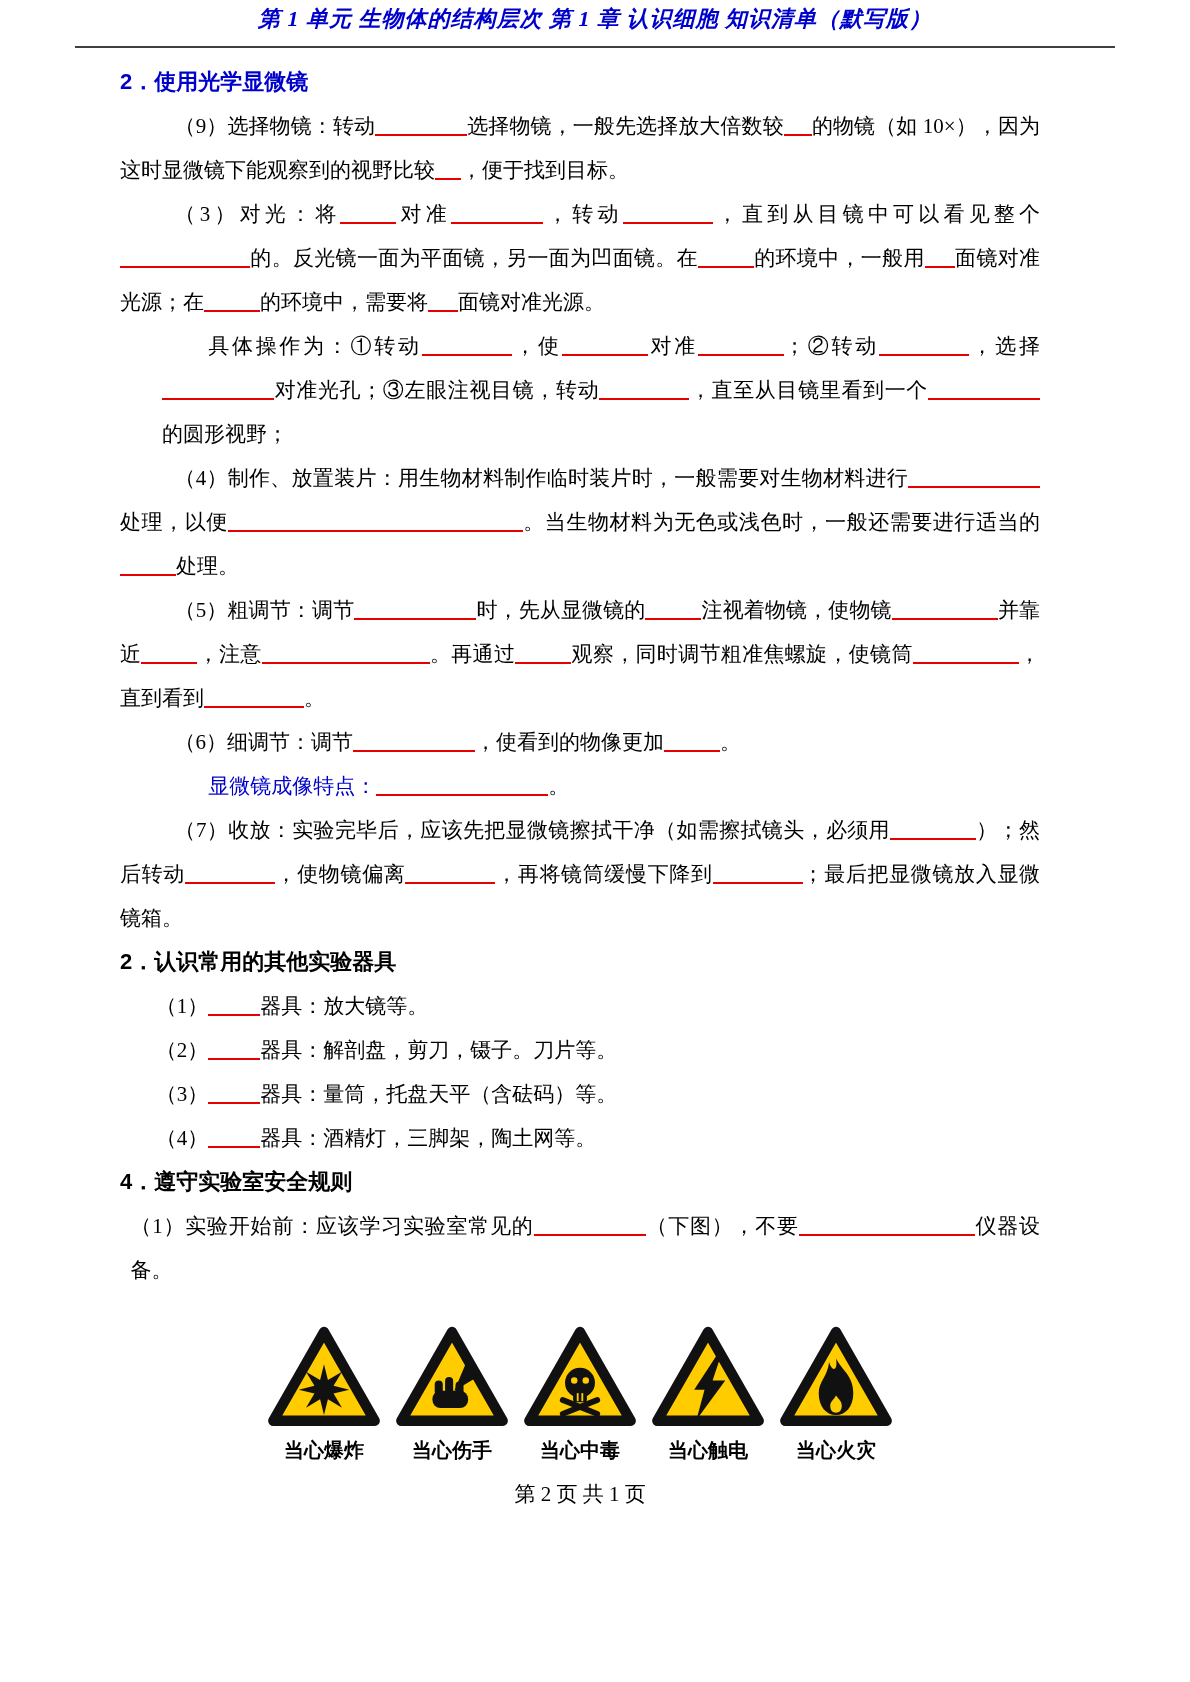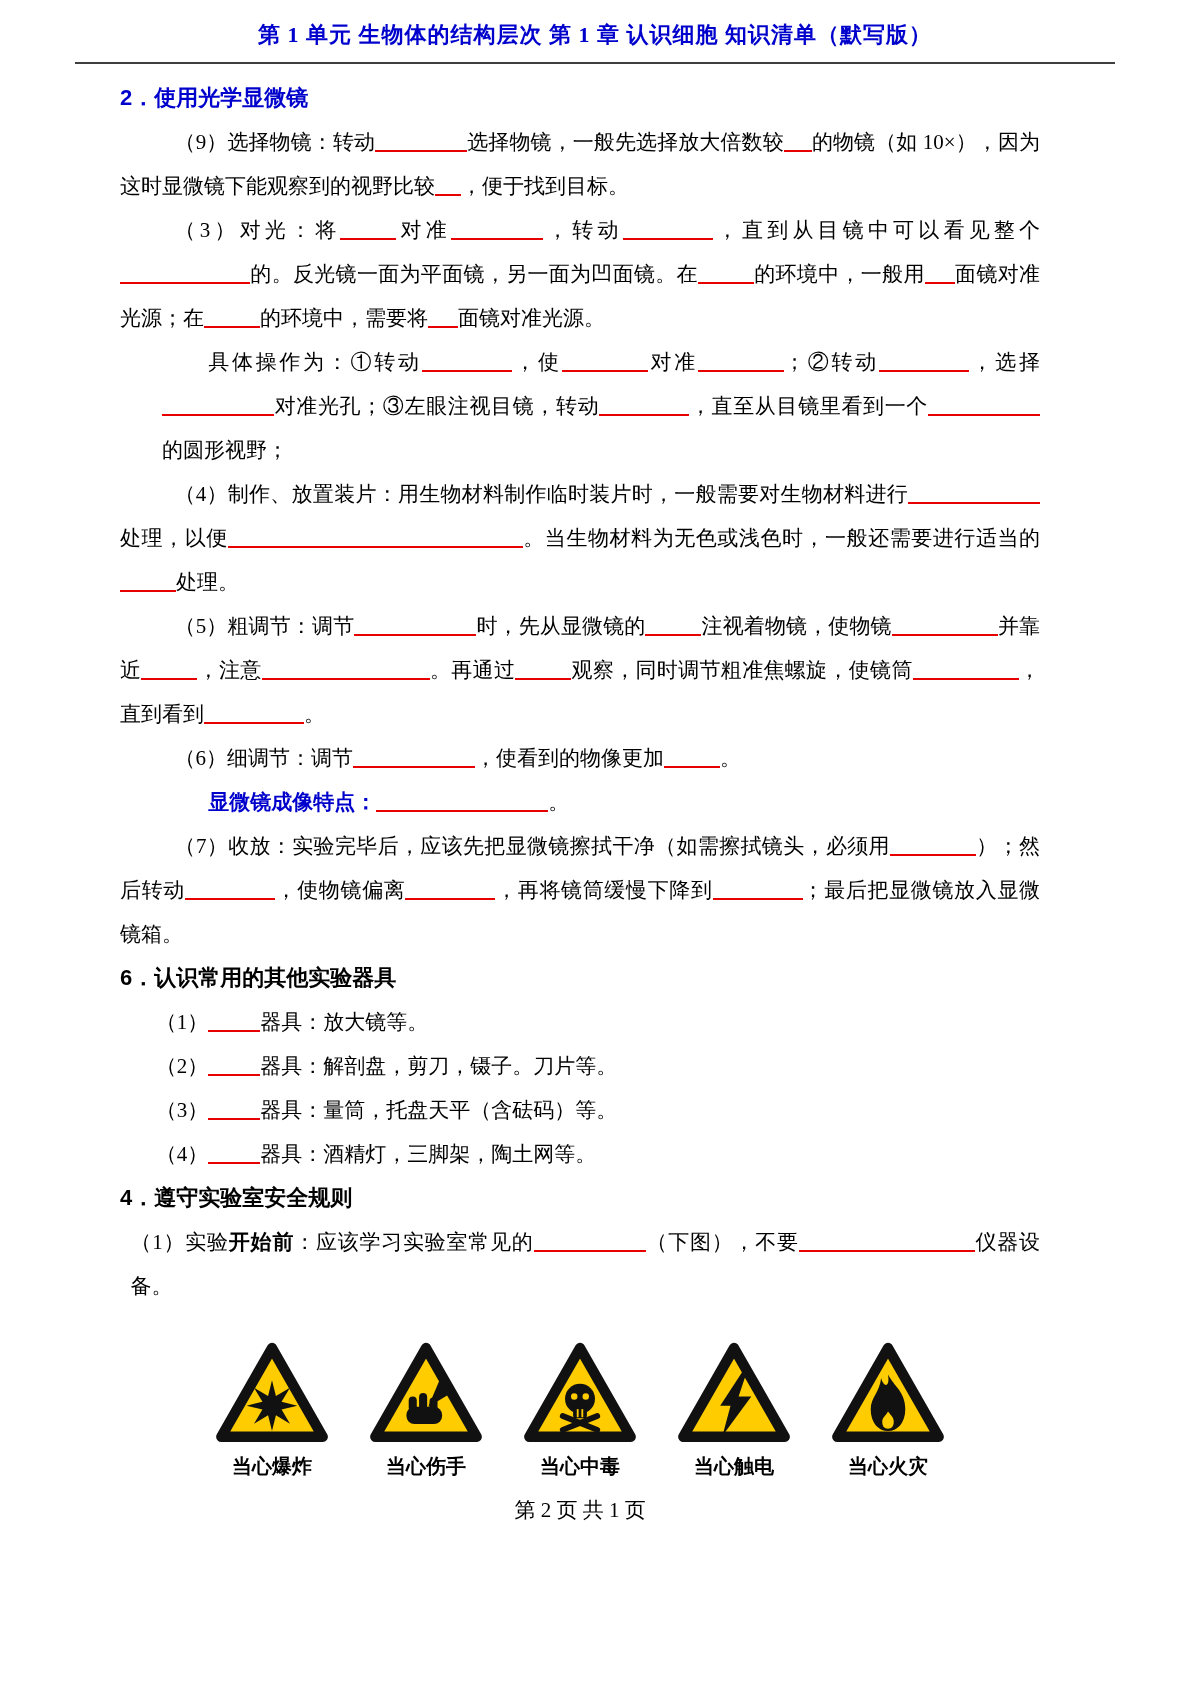--- a/index.html
+++ b/index.html
@@ -2,21 +2,21 @@
 <html style="--blue: #0000cc; --red: #e60000; --yellow: #ffcc00;"><head>
 <meta charset="utf-8">
 <style>
   * { margin:0; padding:0; box-sizing:border-box; }
   html, body { background:#ffffff; }
   body {
     width:1190px; height:1682px; overflow:hidden; position:relative;
     font-family:"Liberation Serif","DejaVu Serif",serif;
     color:#000; font-size:21px;
   }
-  .page-header { padding:20px 75px 0 75px; }
+  .page-header { padding:4px 75px 0 75px;font-style:italic; }
   .page-title {
     text-align:center; font-weight:bold; font-size:22px;
     color:var(--blue); letter-spacing:1px;
   }
   .header-rule { border-bottom:2px solid #3f3f3f; margin-top:12px; }
 
   .doc-body { padding:12px 150px 0 120px; }
   .line { line-height:44px; text-align:justify; }
   .heading-blue {
     color:var(--blue); font-weight:bold; font-size:22px;
@@ -27,33 +27,33 @@
     font-family:"Liberation Sans","DejaVu Sans",sans-serif;
   }
   .subheading {
     font-weight:bold; margin-left:1.8em;
     font-family:"Liberation Sans","DejaVu Sans",sans-serif;
   }
   .para { text-indent:2.6em; }
   .para-inset { margin-left:2em; text-indent:2.2em; }
   .list-item { margin-left:1.7em; }
   .rule-item { margin-left:0.5em; }
-  .bold { font-weight:bold;margin-top:20px; }
+  .bold { font-weight:normal;margin-top:20px; }
   .blue {
     color:var(--blue);
     font-family:"Liberation Sans","DejaVu Sans",sans-serif;
   }
   .blank {
     display:inline-block; height:1em; vertical-align:-0.15em;
     border-bottom:2px solid var(--red);
   }
 
   .signs-row {
     display:flex; justify-content:center; align-items:flex-end;
-    gap:26px; margin-top:20px;text-align:center;
+    margin-top:20px;text-align:center;
   }
   .sign { display:flex; flex-direction:column; align-items:center; width:128px; }
   .sign svg { width:118px; height:106px; display:block; }
   .tri { fill:var(--yellow); stroke:#111; stroke-width:9; stroke-linejoin:round; }
   .glyph { fill:#111; }
   .glyph-stroke { stroke:#111; stroke-width:5; stroke-linecap:round; }
   .bg-fill { fill:var(--yellow); }
   .sign figcaption {
     font-family:"Liberation Sans","DejaVu Sans",sans-serif;
     font-weight:bold; font-size:20px; margin-top:7px; color:#000;
@@ -72,21 +72,21 @@
 
 <div class="line heading-blue"><span class="">2．使用光学显微镜</span></div>
     <div class="line para"><span class="">（9）选择物镜：转动</span><span class="blank" style="width: 92px;"></span><span class="">选择物镜，一般先选择放大倍数较</span><span class="blank" style="width: 28px;"></span><span class="">的物镜（如 10×），因为这时显微镜下能观察到的视野比较</span><span class="blank" style="width: 26px;"></span><span class="">，便于找到目标。</span></div>
     <div class="line para"><span class="">（3）对光：将</span><span class="blank" style="width: 56px;"></span><span class="">对准</span><span class="blank" style="width: 92px;"></span><span class="">，转动</span><span class="blank" style="width: 90px;"></span><span class="">，直到从目镜中可以看见整个</span><span class="blank" style="width: 130px;"></span><span class="">的。反光镜一面为平面镜，另一面为凹面镜。在</span><span class="blank" style="width: 56px;"></span><span class="">的环境中，一般用</span><span class="blank" style="width: 30px;"></span><span class="">面镜对准光源；在</span><span class="blank" style="width: 56px;"></span><span class="">的环境中，需要将</span><span class="blank" style="width: 30px;"></span><span class="">面镜对准光源。</span></div>
     <div class="line para-inset"><span class="">具体操作为：①转动</span><span class="blank" style="width: 90px;"></span><span class="">，使</span><span class="blank" style="width: 86px;"></span><span class="">对准</span><span class="blank" style="width: 86px;"></span><span class="">；②转动</span><span class="blank" style="width: 90px;"></span><span class="">，选择</span><span class="blank" style="width: 112px;"></span><span class="">对准光孔；③左眼注视目镜，转动</span><span class="blank" style="width: 90px;"></span><span class="">，直至从目镜里看到一个</span><span class="blank" style="width: 112px;"></span><span class="">的圆形视野；</span></div>
     <div class="line para"><span class="">（4）制作、放置装片：用生物材料制作临时装片时，一般需要对生物材料进行</span><span class="blank" style="width: 132px;"></span><span class="">处理，以便</span><span class="blank" style="width: 295px;"></span><span class="">。当生物材料为无色或浅色时，一般还需要进行适当的</span><span class="blank" style="width: 56px;"></span><span class="">处理。</span></div>
     <div class="line para"><span class="">（5）粗调节：调节</span><span class="blank" style="width: 122px;"></span><span class="">时，先从显微镜的</span><span class="blank" style="width: 56px;"></span><span class="">注视着物镜，使物镜</span><span class="blank" style="width: 106px;"></span><span class="">并靠近</span><span class="blank" style="width: 56px;"></span><span class="">，注意</span><span class="blank" style="width: 168px;"></span><span class="">。再通过</span><span class="blank" style="width: 56px;"></span><span class="">观察，同时调节粗准焦螺旋，使镜筒</span><span class="blank" style="width: 106px;"></span><span class="">，直到看到</span><span class="blank" style="width: 100px;"></span><span class="">。</span></div>
     <div class="line para"><span class="">（6）细调节：调节</span><span class="blank" style="width: 122px;"></span><span class="">，使看到的物像更加</span><span class="blank" style="width: 56px;"></span><span class="">。</span></div>
     <div class="line para-inset"><span class="bold blue">显微镜成像特点：</span><span class="blank" style="width: 172px;"></span><span class="">。</span></div>
     <div class="line para"><span class="">（7）收放：实验完毕后，应该先把显微镜擦拭干净（如需擦拭镜头，必须用</span><span class="blank" style="width: 86px;"></span><span class="">）；然后转动</span><span class="blank" style="width: 90px;"></span><span class="">，使物镜偏离</span><span class="blank" style="width: 90px;"></span><span class="">，再将镜筒缓慢下降到</span><span class="blank" style="width: 90px;"></span><span class="">；最后把显微镜放入显微镜箱。</span></div>
-    <div class="line heading"><span class="">6．认识常用的其他实验器具</span></div>
+    <div class="line heading"><span class="">2．认识常用的其他实验器具</span></div>
     <div class="line list-item"><span class="">（1）</span><span class="blank" style="width: 52px;"></span><span class="">器具：放大镜等。</span></div>
     <div class="line list-item"><span class="">（2）</span><span class="blank" style="width: 52px;"></span><span class="">器具：解剖盘，剪刀，镊子。刀片等。</span></div>
     <div class="line list-item"><span class="">（3）</span><span class="blank" style="width: 52px;"></span><span class="">器具：量筒，托盘天平（含砝码）等。</span></div>
     <div class="line list-item"><span class="">（4）</span><span class="blank" style="width: 52px;"></span><span class="">器具：酒精灯，三脚架，陶土网等。</span></div>
     <div class="line heading"><span class="">4．遵守实验室安全规则</span></div>
     <div class="line rule-item"><span class="">（1）实验</span><span class="bold ">开始前</span><span class="">：应该学习实验室常见的</span><span class="blank" style="width: 112px;"></span><span class="">（下图），不要</span><span class="blank" style="width: 176px;"></span><span class="">仪器设备。</span></div>
   </main>
 
 <section class="doc-body">
   <div class="signs-row">

